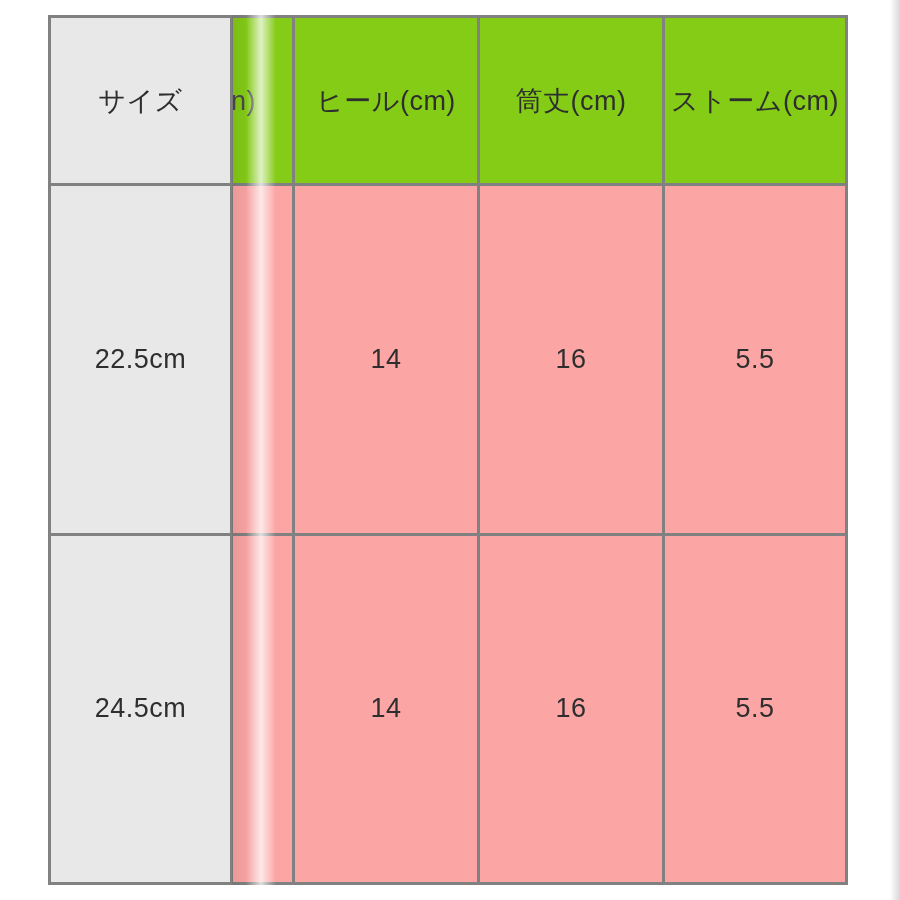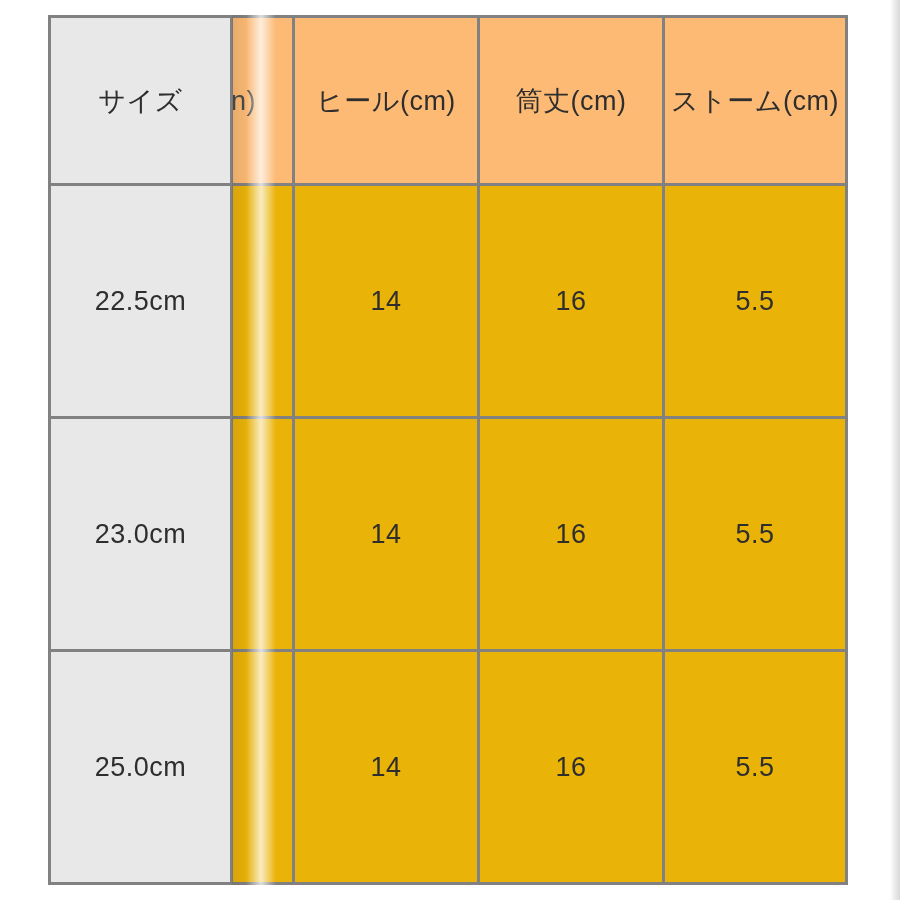--- a/index.html
+++ b/index.html
@@ -48,29 +48,29 @@
     vertical-align: middle;
     color: #2e2e2e;
     font-weight: 400;
     font-size: 27px;
     letter-spacing: 0.5px;
     padding: 0;
   }
 
   .size-table thead th {
     height: 165px;
-    background: #fdba74;
+    background: #84cc16;
   }
 
   .size-table tbody tr {
     height: 118px;
   }
 
   .size-table tbody td {
-    background: #eab308;
+    background: #fca5a5;
   }
 
   
   .col-size {
     background: #e8e8e8 !important;
   }
 
   
   .col-folded {
     position: relative;
@@ -148,28 +148,21 @@
 
     <tbody>
       <tr>
         <td class="col-size">22.5cm</td>
         <td class="col-folded"></td>
         <td>14</td>
         <td>16</td>
         <td>5.5</td>
       </tr>
       <tr>
-        <td class="col-size">23.0cm</td>
-        <td class="col-folded"></td>
-        <td>14</td>
-        <td>16</td>
-        <td>5.5</td>
-      </tr>
-      <tr>
-        <td class="col-size">25.0cm</td>
+        <td class="col-size">24.5cm</td>
         <td class="col-folded"></td>
         <td>14</td>
         <td>16</td>
         <td>5.5</td>
       </tr>
     </tbody>
   </table>
 
   <div class="crease-overlay"></div>
   <div class="crease-highlight"></div>

